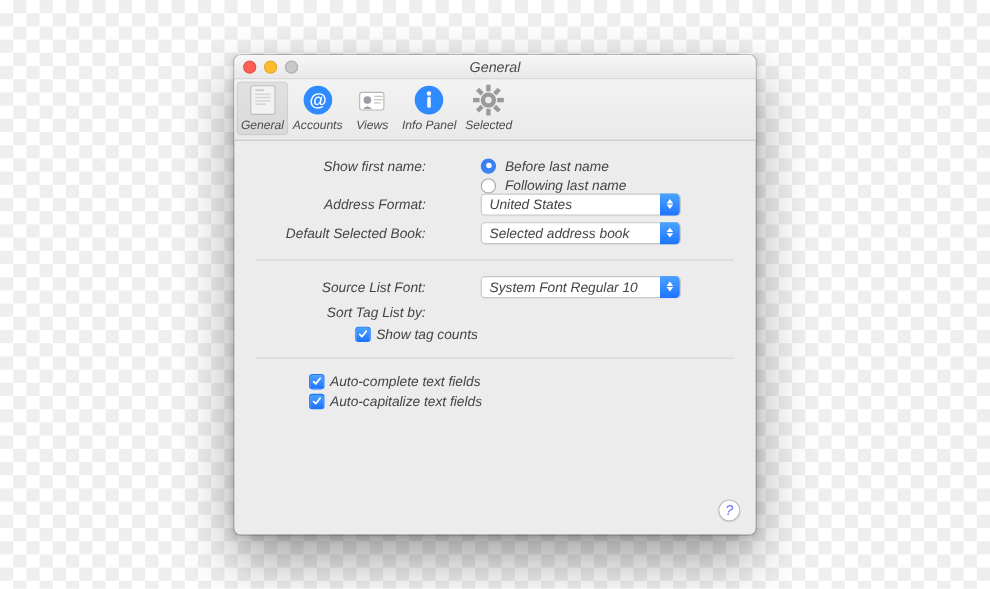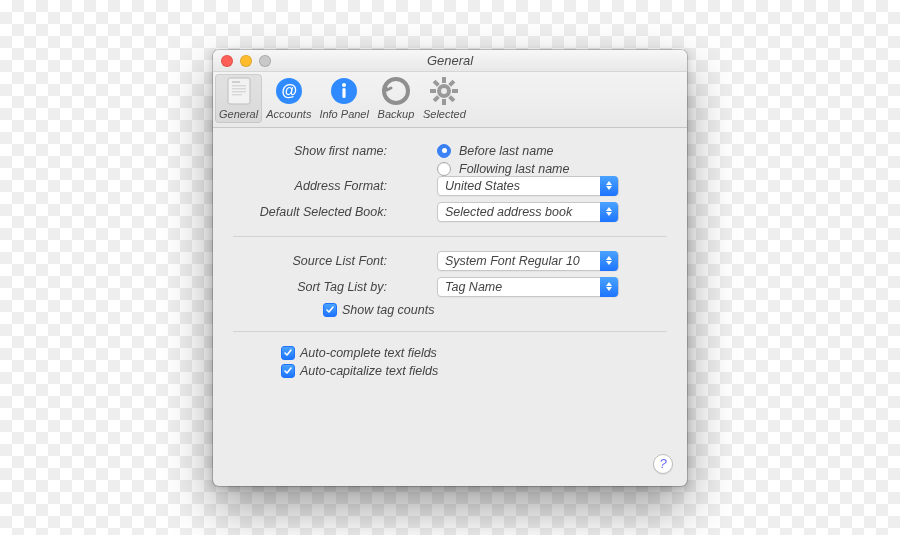--- a/index.html
+++ b/index.html
@@ -214,41 +214,45 @@
       <div class="tb-item">
         <div class="tb-icon">
           <svg width="30" height="30" viewBox="0 0 30 30">
             <circle cx="15" cy="15" r="13" fill="#2f8bff"></circle>
             <text x="15" y="20" text-anchor="middle" font-size="16" font-weight="700" fill="#fff">@</text>
           </svg>
         </div>
         <div class="tb-label">Accounts</div>
       </div>
 
+      <div class="tb-item">
+        <div class="tb-icon">
+          <svg width="28" height="24" viewBox="0 0 28 24">
+            <rect x="3" y="5" width="22" height="16" rx="2" fill="#fff" stroke="#b5b5b5"></rect>
+            <circle cx="10" cy="12" r="3.5" fill="#9aa0a6"></circle>
+            <path d="M6 20 q4 -5 8 0" fill="#9aa0a6"></path>
+            <rect x="16" y="8" width="8" height="1.2" fill="#c6c6c6"></rect>
+            <rect x="16" y="11" width="8" height="1.2" fill="#c6c6c6"></rect>
+            <rect x="16" y="14" width="6" height="1.2" fill="#c6c6c6"></rect>
+          </svg>
+        </div>
+        <div class="tb-label">Views</div>
+      </div>
 
       <div class="tb-item">
         <div class="tb-icon">
           <svg width="30" height="30" viewBox="0 0 30 30">
             <circle cx="15" cy="15" r="13" fill="#2f8bff"></circle>
             <circle cx="15" cy="9" r="2" fill="#fff"></circle>
             <rect x="13.4" y="12" width="3.2" height="10" rx="1.5" fill="#fff"></rect>
           </svg>
         </div>
         <div class="tb-label">Info Panel</div>
       </div>
 
-      <div class="tb-item">
-        <div class="tb-icon">
-          <svg width="30" height="30" viewBox="0 0 30 30">
-            <circle cx="15" cy="15" r="12" fill="none" stroke="#8f8f8f" stroke-width="4"></circle>
-            <path d="M4 10 l2 4 l4 -2" fill="none" stroke="#8f8f8f" stroke-width="3" stroke-linecap="round" stroke-linejoin="round"></path>
-          </svg>
-        </div>
-        <div class="tb-label">Backup</div>
-      </div>
 
       <div class="tb-item">
         <div class="tb-icon">
           <svg width="30" height="30" viewBox="0 0 30 30">
             <circle cx="15" cy="15" r="7" fill="#9a9a9a"></circle>
             <circle cx="15" cy="15" r="3" fill="#ececec"></circle>
             <g fill="#9a9a9a">
               <rect x="13" y="1" width="4" height="6"></rect>
               <rect x="13" y="23" width="4" height="6"></rect>
               <rect x="1" y="13" width="6" height="4"></rect>
@@ -308,26 +312,20 @@
         <div class="ctrl-col full">
           <div class="select">
             <span>System Font Regular 10</span>
             <span class="arrows"></span>
           </div>
         </div>
       </div>
 
       <div class="form-row">
         <div class="label-col">Sort Tag List by:</div>
-        <div class="ctrl-col full">
-          <div class="select">
-            <span>Tag Name</span>
-            <span class="arrows"></span>
-          </div>
-        </div>
       </div>
 
       <div class="center-check">
         <span class="check checked">
           <svg width="10" height="10" viewBox="0 0 10 10">
               <path d="M2 5 l2 2 l4 -5" stroke="#fff" stroke-width="1.6" fill="none" stroke-linecap="round" stroke-linejoin="round"></path>
             </svg>
         </span>
         <span class="check-label">Show tag counts</span>
       </div>

